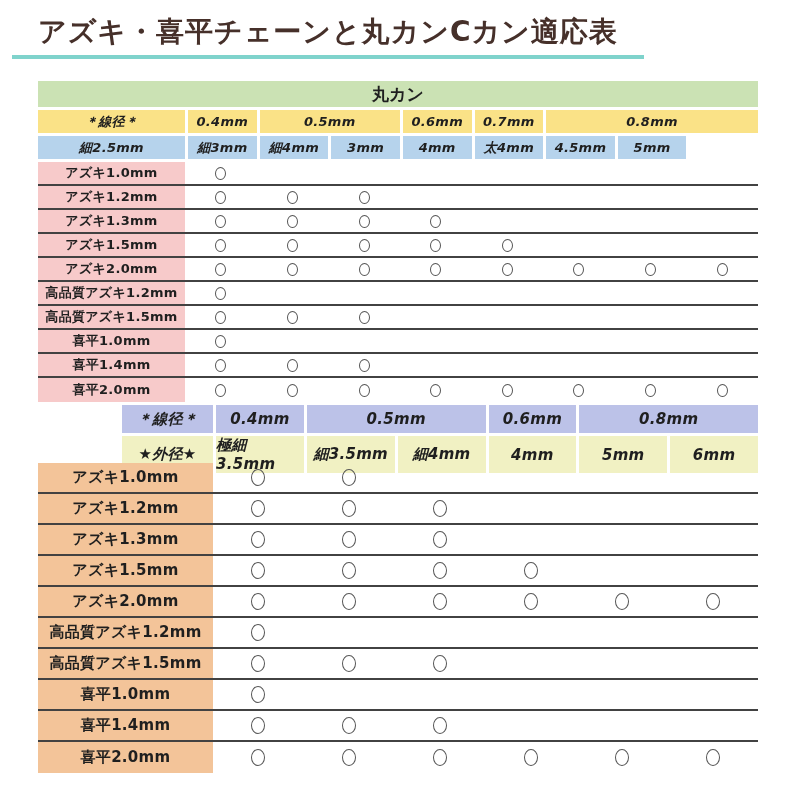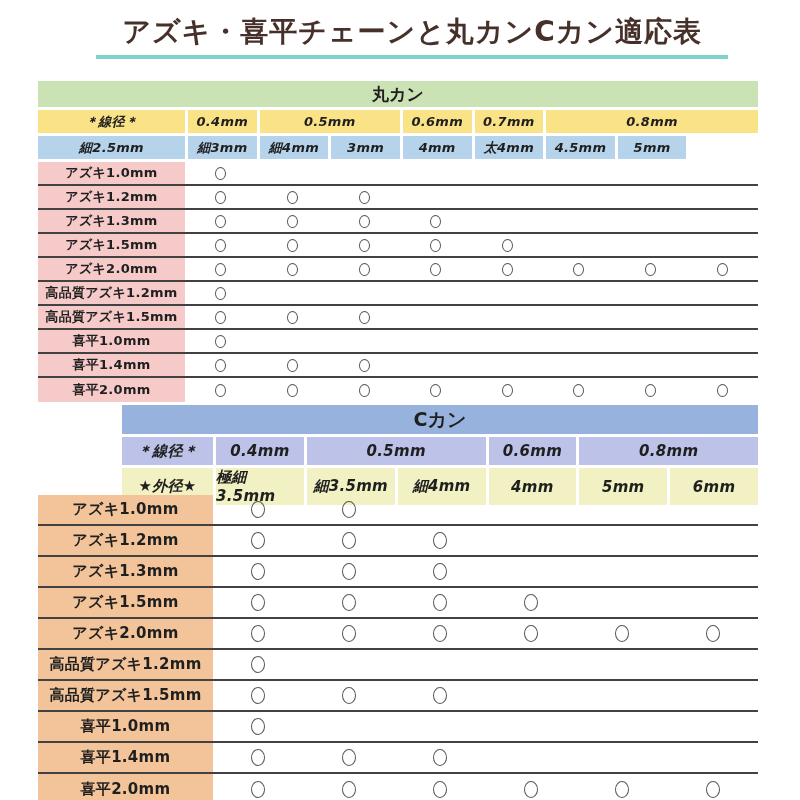--- a/index.html
+++ b/index.html
@@ -3,21 +3,21 @@
 <meta charset="utf-8">
 <style>
   * { margin:0; padding:0; box-sizing:border-box; }
   html,body { width:800px; height:800px; background:#ffffff; overflow:hidden; }
   .page {
     position:relative; width:800px; height:800px; overflow:hidden;
     font-family:"DejaVu Sans","Liberation Sans",sans-serif;
     font-weight:bold; color:#1f1f1f; background:#fff;
   }
   
-  .titlewrap { position:absolute; top:14px; left:0; width:728px; text-align:right; }
+  .titlewrap { position:absolute; top:14px; left:12px; width:728px; text-align:left; }
   .title {
     display:inline-block; font-size:28px; line-height:1.3; letter-spacing:1px;
     color:var(--c-title-text,#46302a);
     border-bottom:4px solid var(--c-underline,#7fd3cc);
     padding:0 26px 5px 26px;
   }
   
   .tbl { position:absolute; left:38px; width:720px; }
   .t1 { top:81px; }
   .t2 { top:405px; }
@@ -262,21 +262,20 @@
           </div>
           <div class="dcell">
             <div class="ring"></div>
           </div>
         </div>
       </div>
   </section>
 
   <section class="tbl t2">
     <div class="t2head">
-      <div class="band">Cカン</div>
       <div class="hgrid wire-row" id="t2wire">
         <div class="hcell">＊線径＊</div>
       <div class="hcell" style="grid-column: span 1;">0.4mm</div>
           <div class="hcell" style="grid-column: span 2;">0.5mm</div>
           <div class="hcell" style="grid-column: span 1;">0.6mm</div>
           <div class="hcell" style="grid-column: span 2;">0.8mm</div>
         </div>
       <div class="hgrid outer-row" id="t2outer">
         <div class="hcell">★外径★</div>
       <div class="hcell">極細3.5mm</div>

